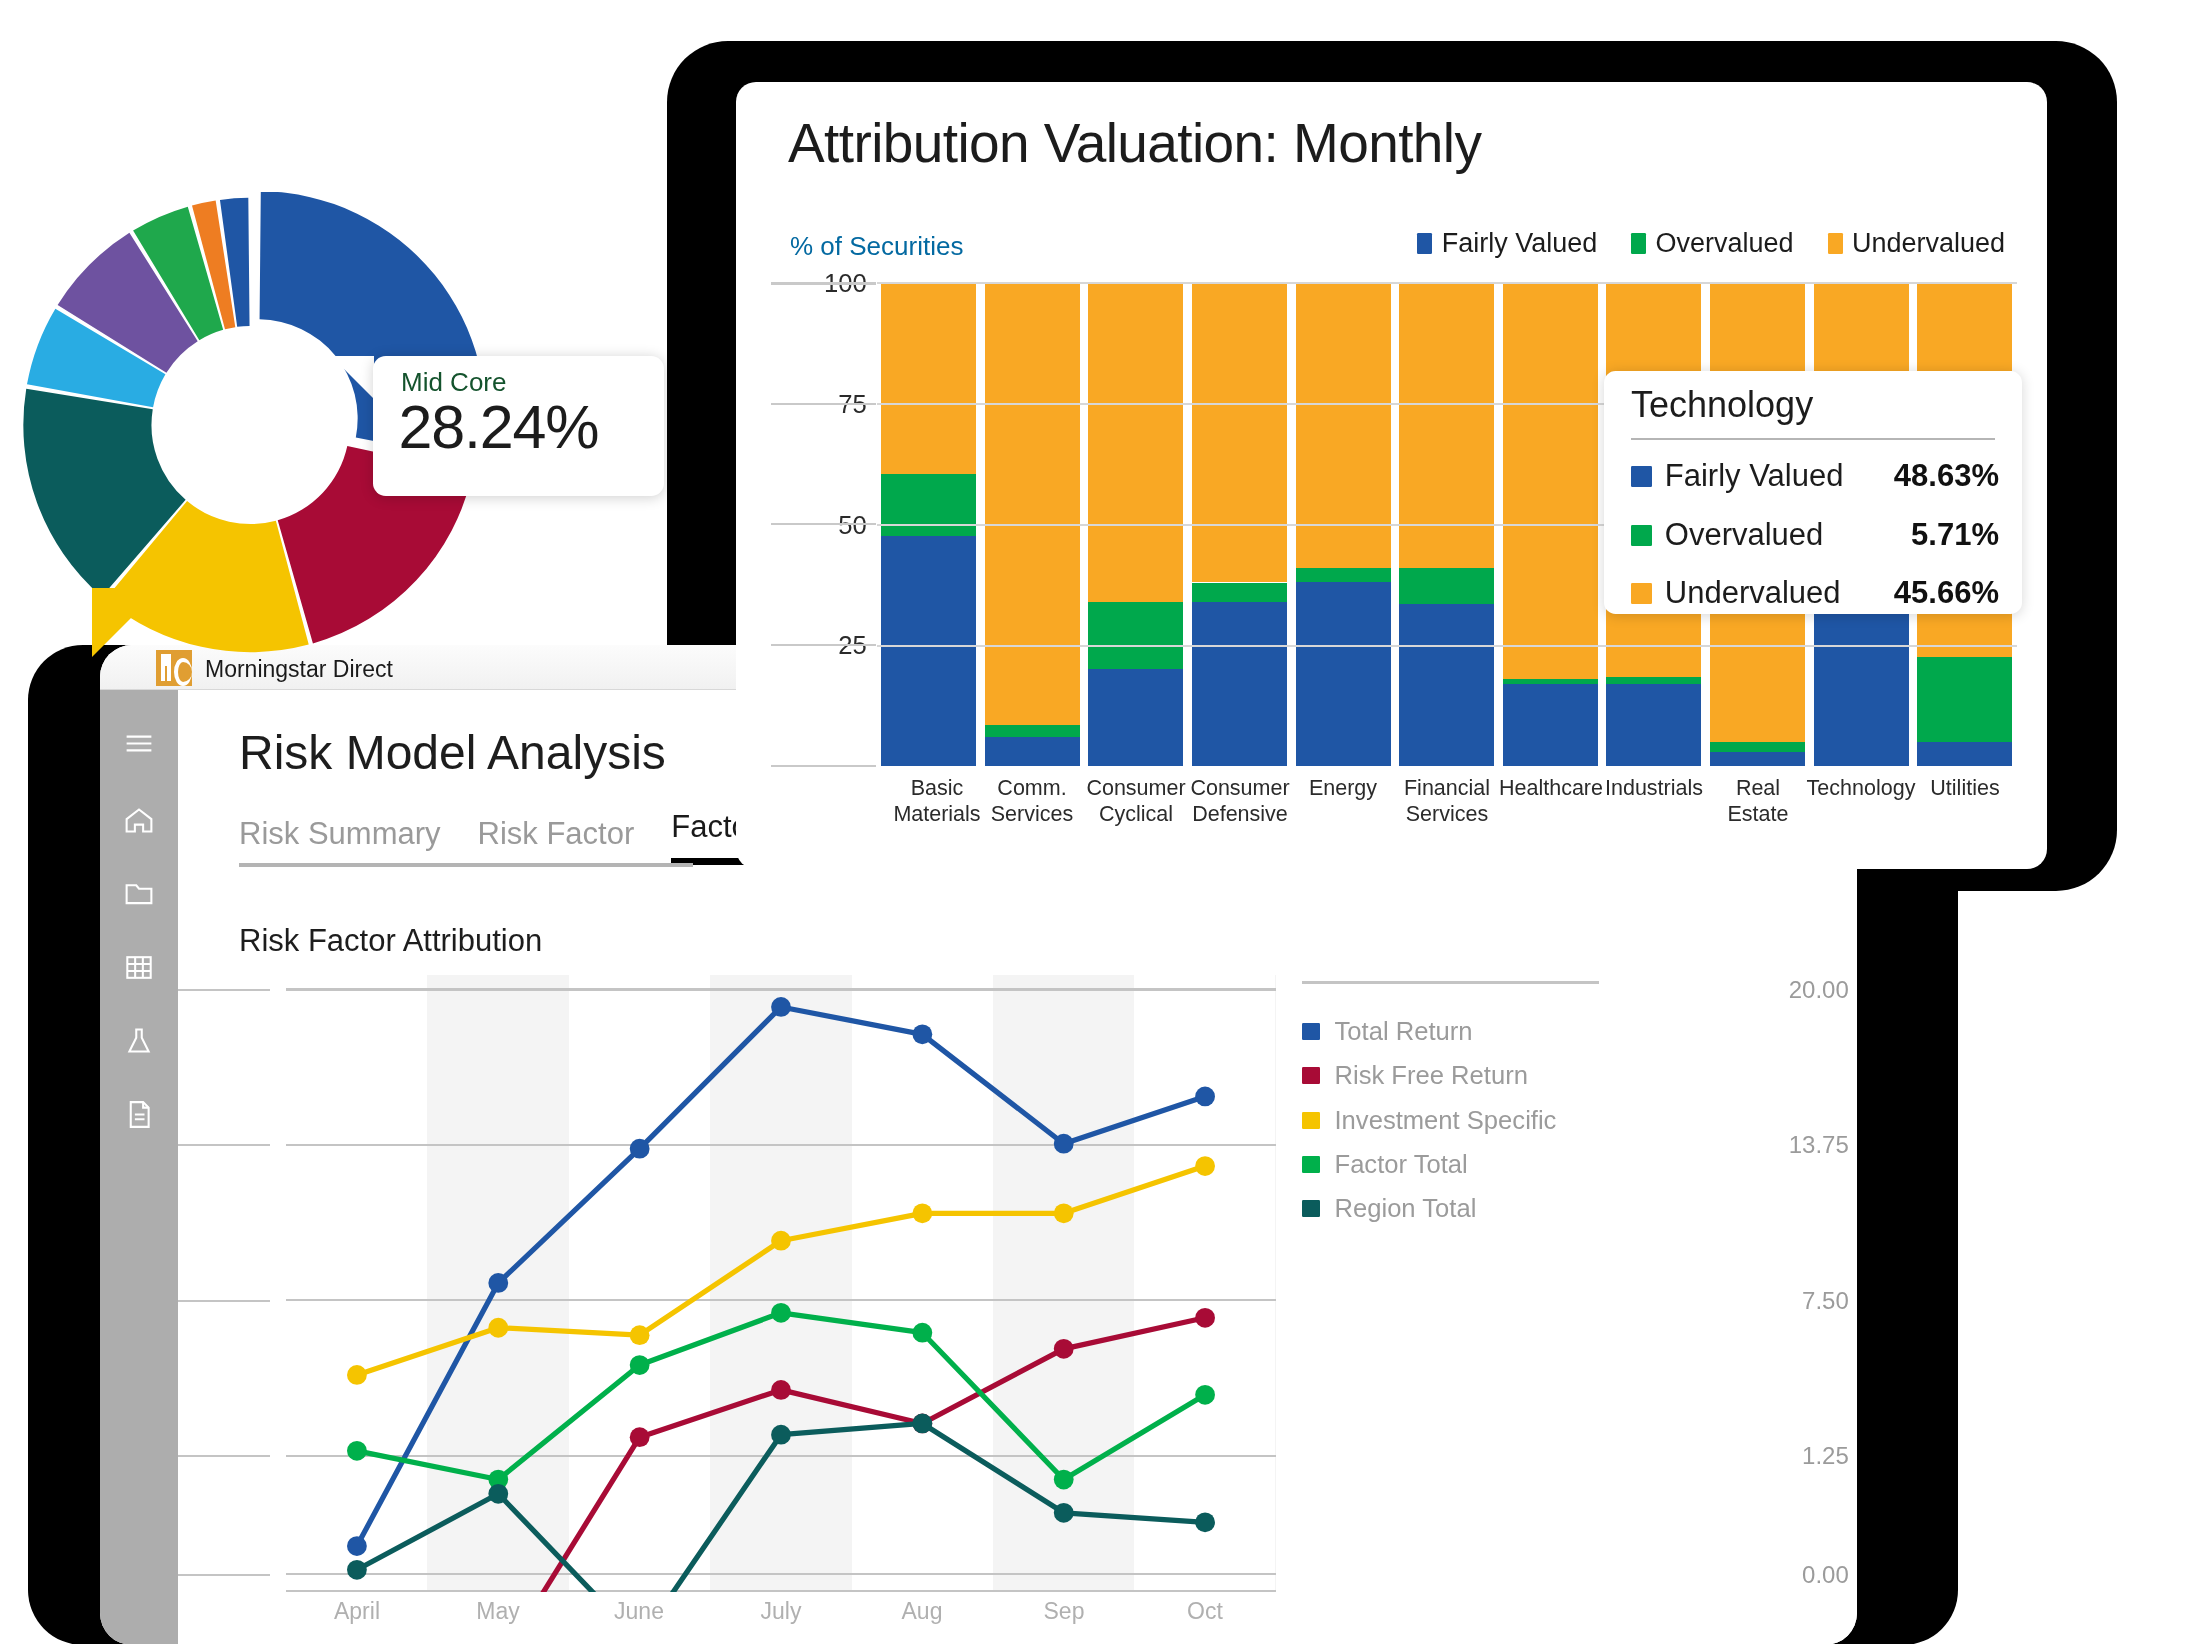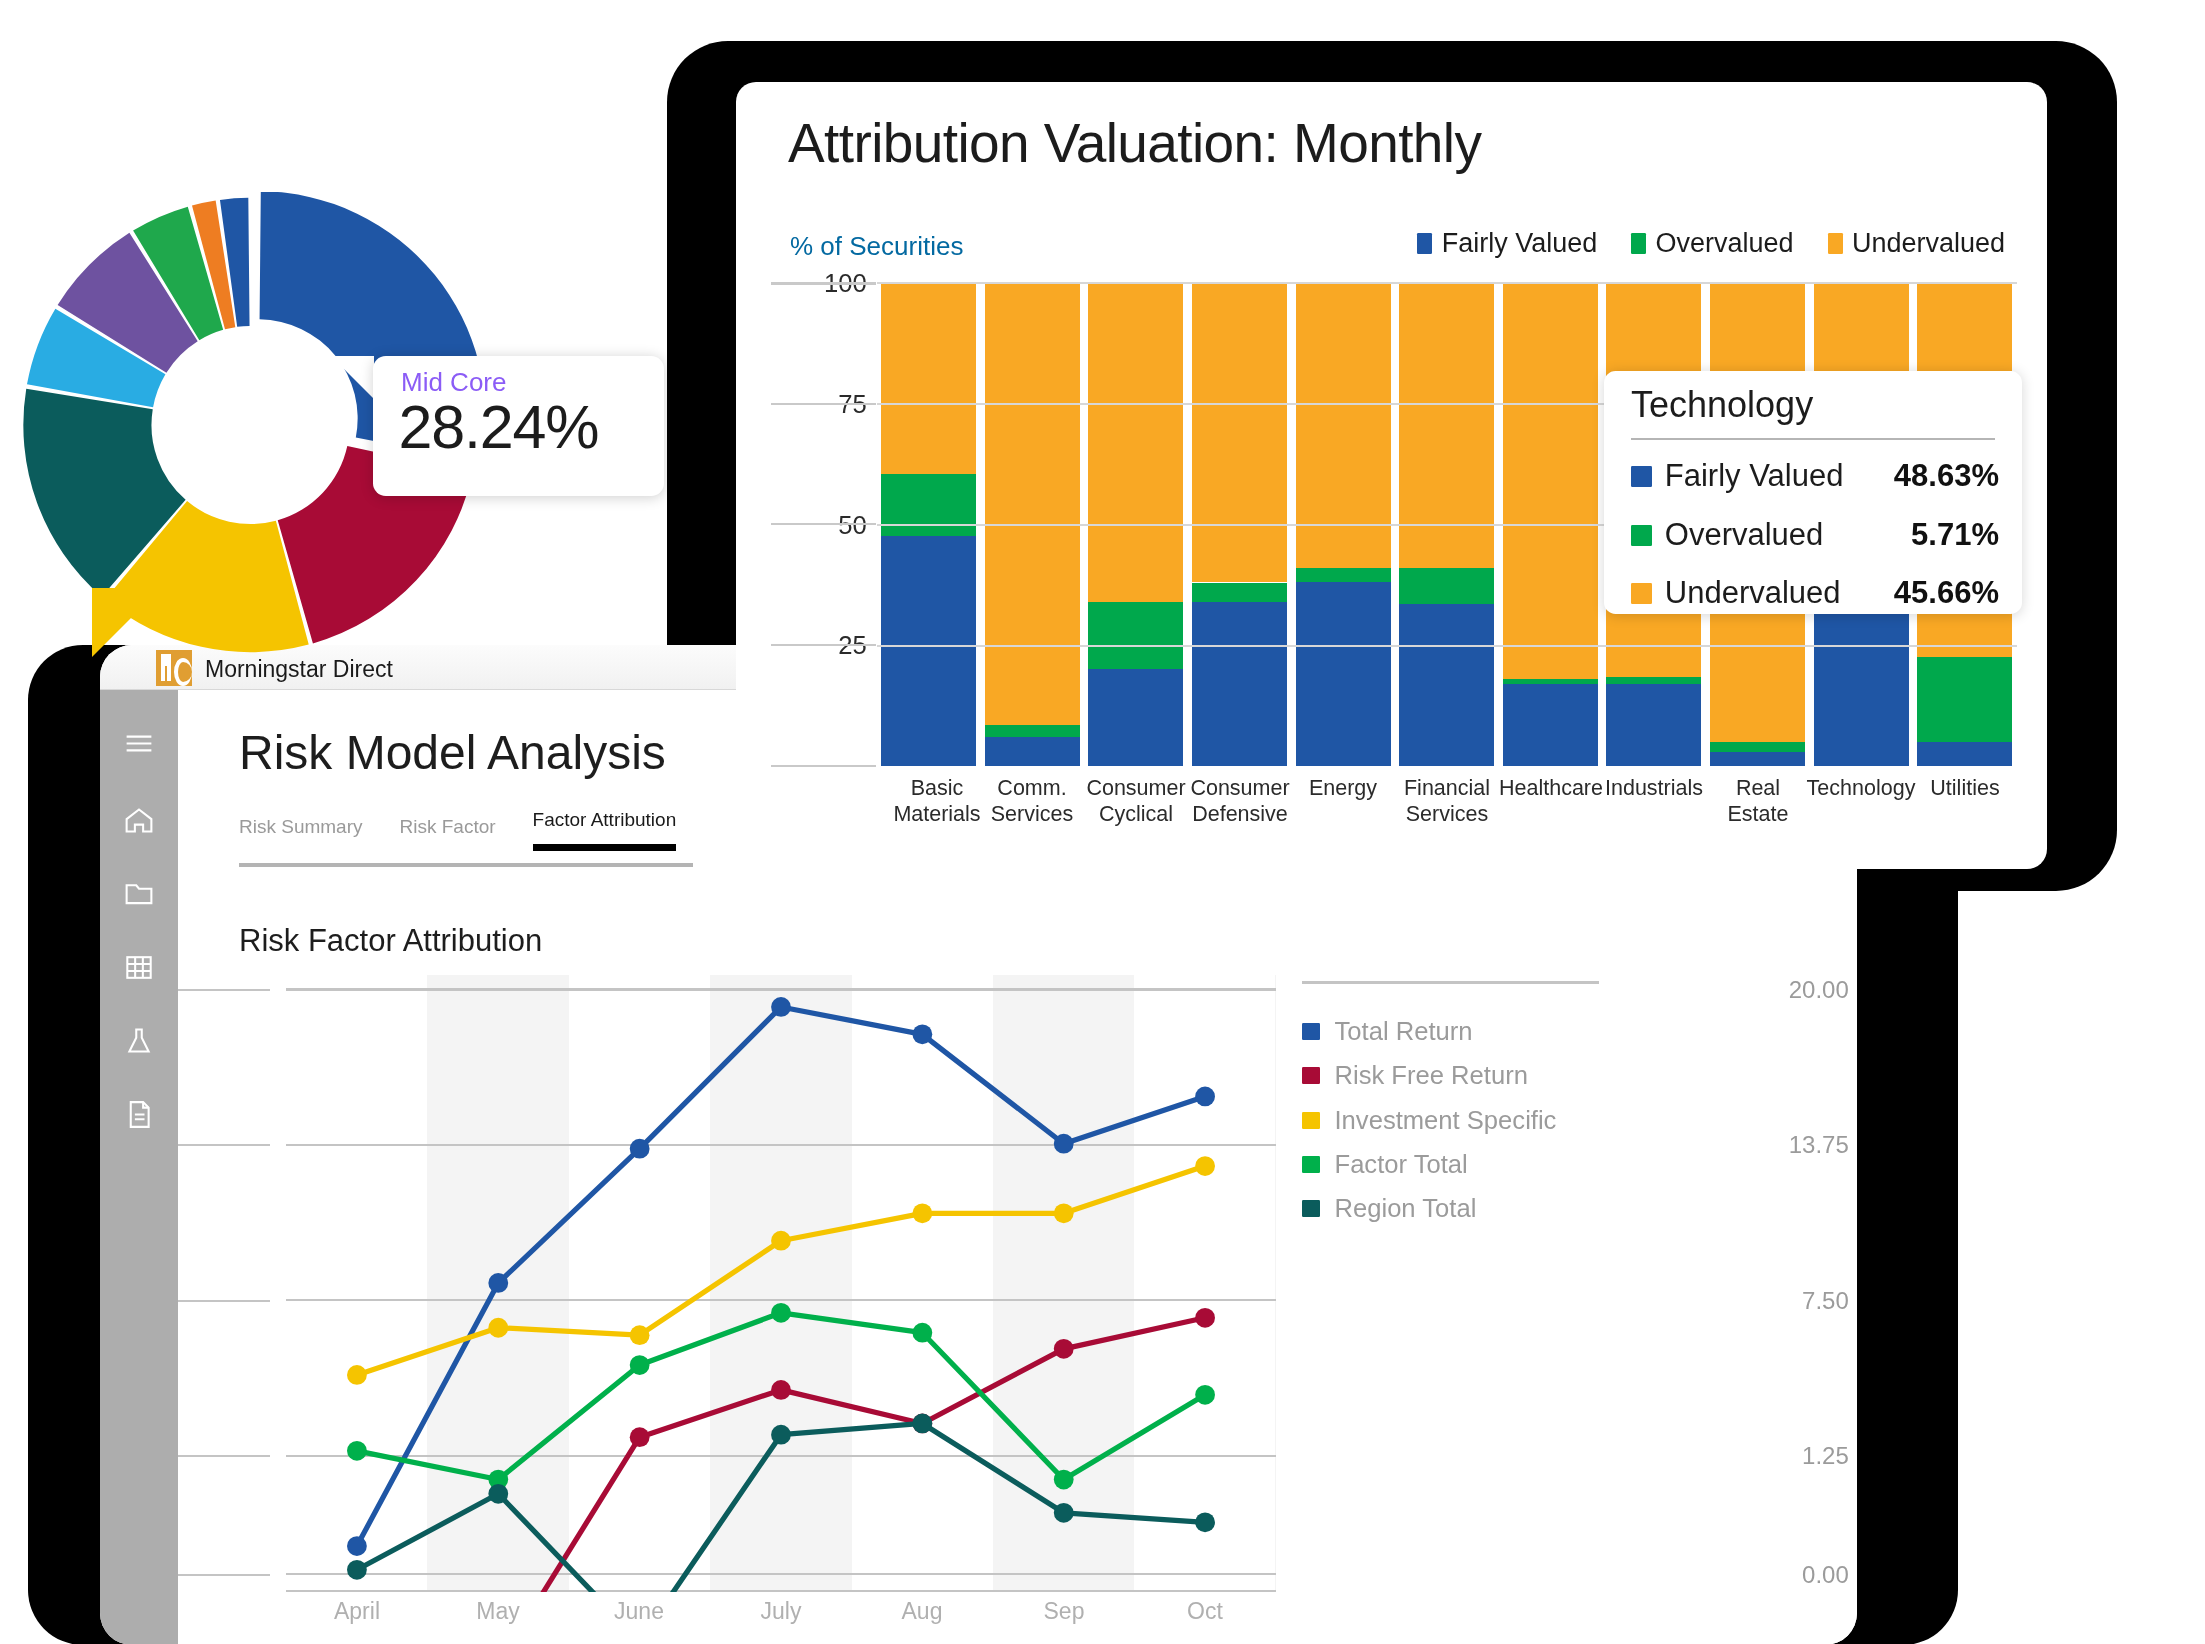--- a/index.html
+++ b/index.html
@@ -52,21 +52,21 @@
   #ms-topbar{position:absolute;left:0;top:0;width:100%;height:44px;
              background:linear-gradient(#fcfcfc,#f1f1f1);border-bottom:1.2px solid #d8d8d8;}
   #ms-logo{position:absolute;left:56px;top:4.7px;width:36px;height:36px;background:#E09E32;}
   #ms-logo .ml{position:absolute;background:#ffffff;}
   #ms-title{position:absolute;left:105px;top:10.5px;font-size:23px;color:#1a1a1a;}
   #ms-sidebar{position:absolute;left:0;top:45px;width:78px;bottom:0;background:#adadad;}
   .side-ic{position:absolute;left:50%;transform:translateX(-50%);width:33px;height:33px;}
   #ms-body{position:absolute;left:78px;top:45px;right:0;bottom:0;background:#ffffff;text-align:right;}
   #page-title{position:absolute;left:61px;top:35px;font-size:48px;color:#1d1d1d;}
   #tabs{position:absolute;left:61px;top:119px;display:flex;gap:37px;align-items:flex-end;}
-  .tab{font-size:19px;color:#9a9a9a;padding-bottom:13px;white-space:nowrap;}
+  .tab{font-size:31px;color:#9a9a9a;padding-bottom:13px;white-space:nowrap;}
   .tab.active{color:#1a1a1a;border-bottom:7px solid #000;}
   #tabs-rule{position:absolute;left:61px;top:173px;width:454px;height:4.1px;background:#b4b4b4;}
   #chart-title{position:absolute;left:61px;top:233px;font-size:31px;color:#1d1d1d;}
 
   
   #line-plot{position:absolute;left:108px;top:285px;width:990px;height:617px;background:#f4f4f4;}
   .band{position:absolute;top:0;bottom:0;background:#ffffff;}
   #line-y{position:absolute;left:0;top:285px;width:105px;height:617px;}
   .lytick{position:absolute;right:8.2px;transform:translateY(-50%);font-size:24px;color:#9b9b9b;}
   .lyrule{position:absolute;height:2.3px;background:#c4c4c4;}
@@ -77,21 +77,21 @@
   .ll-item{position:absolute;display:flex;align-items:center;gap:15px;}
   .ll-sw{width:17.5px;height:17.5px;border-radius:1.2px;}
   .ll-lab{font-size:25.6px;color:#9b9b9b;white-space:nowrap;}
 
   
   #donut-wrap{position:absolute;left:0px;top:192px;width:501px;height:466px;}
   #donut-tip{position:absolute;left:373px;top:356px;width:291px;height:140px;background:#fff;
              border-radius:12.8px;z-index:30;box-shadow:0 1.7px 12.8px rgba(0,0,0,.18);}
   #donut-tip-beak{position:absolute;left:331px;top:356px;width:0;height:0;z-index:29;
      border-right:43px solid #ffffff;border-top:0 solid transparent;border-bottom:43px solid transparent;}
-  #donut-tip-lab{position:absolute;left:28px;top:10.5px;font-size:26px;color:#8b5cf6;}
+  #donut-tip-lab{position:absolute;left:28px;top:10.5px;font-size:26px;color:#14532d;}
   #donut-tip-val{position:absolute;left:25.6px;top:36px;font-size:61px;color:#1c1c1c;letter-spacing:-1.2px;}
   #donut-beak2{position:absolute;left:92px;top:588px;width:0;height:0;z-index:4;
      border-top:69px solid #F5C400;border-right:69px solid transparent;}
 </style>
 </head>
 <body>
 
 <div class="frame" id="laptop-frame"></div>
 <div class="frame" id="tablet-frame"></div>
 

